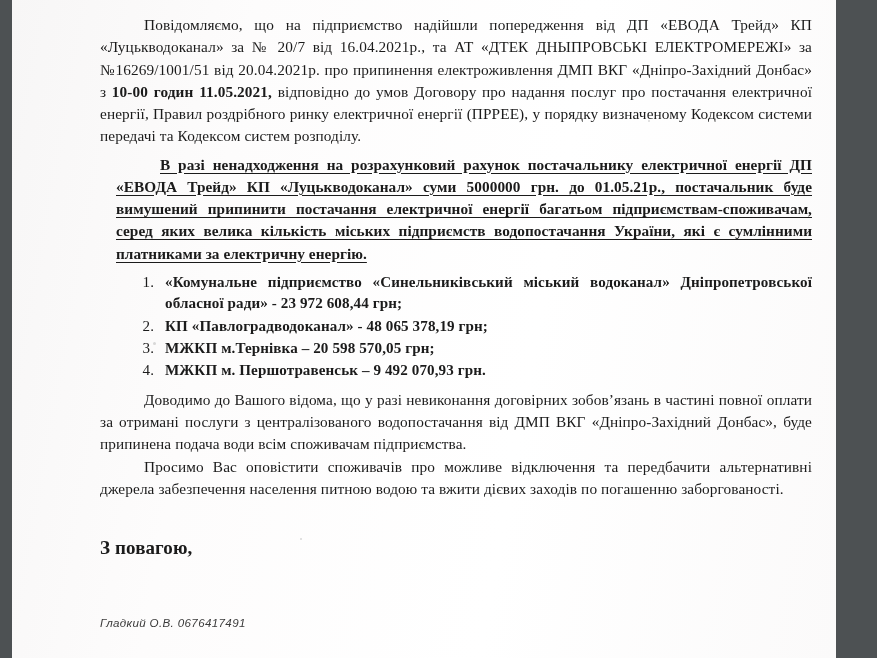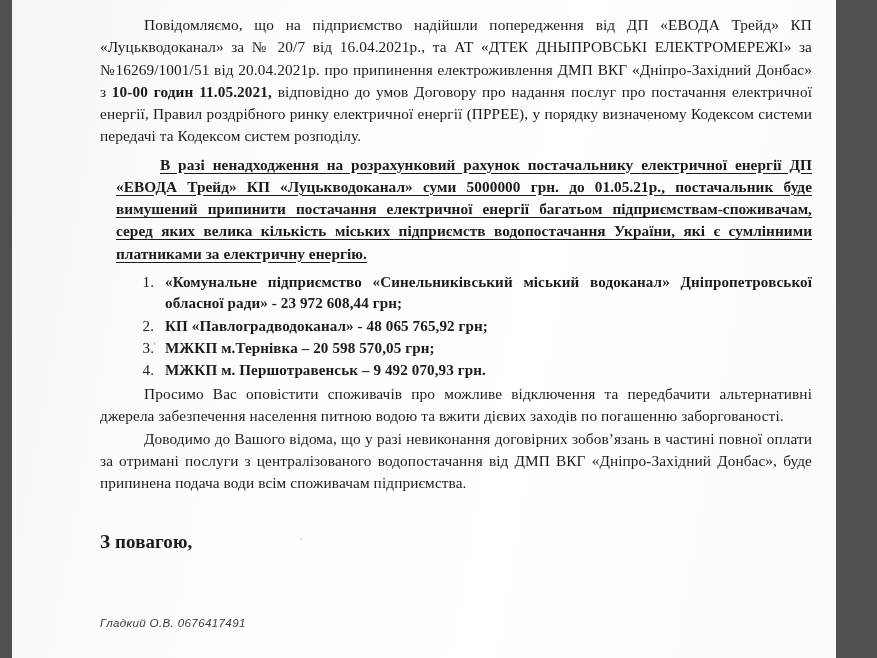--- a/index.html
+++ b/index.html
@@ -66,21 +66,21 @@
     text-indent: 44px;
     text-decoration: underline;
     text-underline-offset: 2.5px;
     text-decoration-thickness: from-font;
     letter-spacing: 0.05px;
   }
 
   b.bd { font-weight: bold; }
 
   ol.debt-list {
-    margin: 3px 0 1px 0;
+    margin: 3px 0 7px 0;
     padding-left: 58px;
     font-weight: bold;
     font-size: 15.1px;
     line-height: 1.44;
     text-align: left;
   }
   ol.debt-list li {
     margin: 0 0 0.5px 0;
     padding-left: 7px;
     text-align: justify;
@@ -151,28 +151,28 @@
   <div class="page-sheet">
     <div class="doc-body">
 
       <p class="para"><span>Повідомляємо, що на підприємство надійшли попередження від ДП «ЕВОДА Трейд» КП «Луцькводоканал» за № 20/7 від 16.04.2021р., та АТ «ДТЕК ДНЫПРОВСЬКІ ЕЛЕКТРОМЕРЕЖІ» за №16269/1001/51 від 20.04.2021р. про припинення електроживлення ДМП ВКГ «Дніпро-Західний Донбас» з </span><b class="bd">10-00 годин</b><span>  </span><b class="bd">11.05.2021,</b><span> відповідно до умов Договору про надання послуг про постачання електричної енергії, Правил роздрібного ринку електричної енергії (ПРРЕЕ), у порядку визначеному Кодексом системи передачі та Кодексом систем розподілу.</span></p>
 
       <p class="emph-block">В разі ненадходження на розрахунковий рахунок постачальнику електричної енергії ДП «ЕВОДА Трейд» КП «Луцькводоканал» суми 5000000 грн. до 01.05.21р., постачальник буде вимушений припинити постачання електричної енергії багатьом підприємствам-споживачам, серед яких велика кількість міських підприємств водопостачання України, які є сумлінними платниками за електричну енергію.</p>
 
 
       <ol class="debt-list">
         <li>«Комунальне підприємство «Синельниківський міський водоканал» Дніпропетровської обласної ради»  - 23 972 608,44 грн;</li>
-        <li>КП «Павлоградводоканал» - 48 065 765,92 грн;</li>
+        <li>КП «Павлоградводоканал» - 48 065 378,19 грн;</li>
         <li>МЖКП  м.Тернівка – 20 598 570,05 грн;</li>
         <li>МЖКП м. Першотравенськ – 9 492 070,93 грн.</li>
       </ol>
 
+      <p class="para">Доводимо до Вашого відома, що у разі невиконання договірних зобов’язань в частині повної оплати за отримані послуги з централізованого водопостачання від ДМП ВКГ «Дніпро-Західний Донбас», буде припинена подача води  всім споживачам підприємства.</p>
+
       <p class="para">Просимо Вас оповістити споживачів про можливе відключення  та  передбачити альтернативні джерела забезпечення населення питною водою та вжити дієвих заходів по погашенню заборгованості.</p>
-
-      <p class="para">Доводимо до Вашого відома, що у разі невиконання договірних зобов’язань в частині повної оплати за отримані послуги з централізованого водопостачання від ДМП ВКГ «Дніпро-Західний Донбас», буде припинена подача води  всім споживачам підприємства.</p>
 
       <div class="sign-block">
         <span class="sign-regards">З повагою,</span>
       </div>
 
     </div>
   </div>
 
   <div class="footer-note">Гладкий О.В. 0676417491</div>
 

